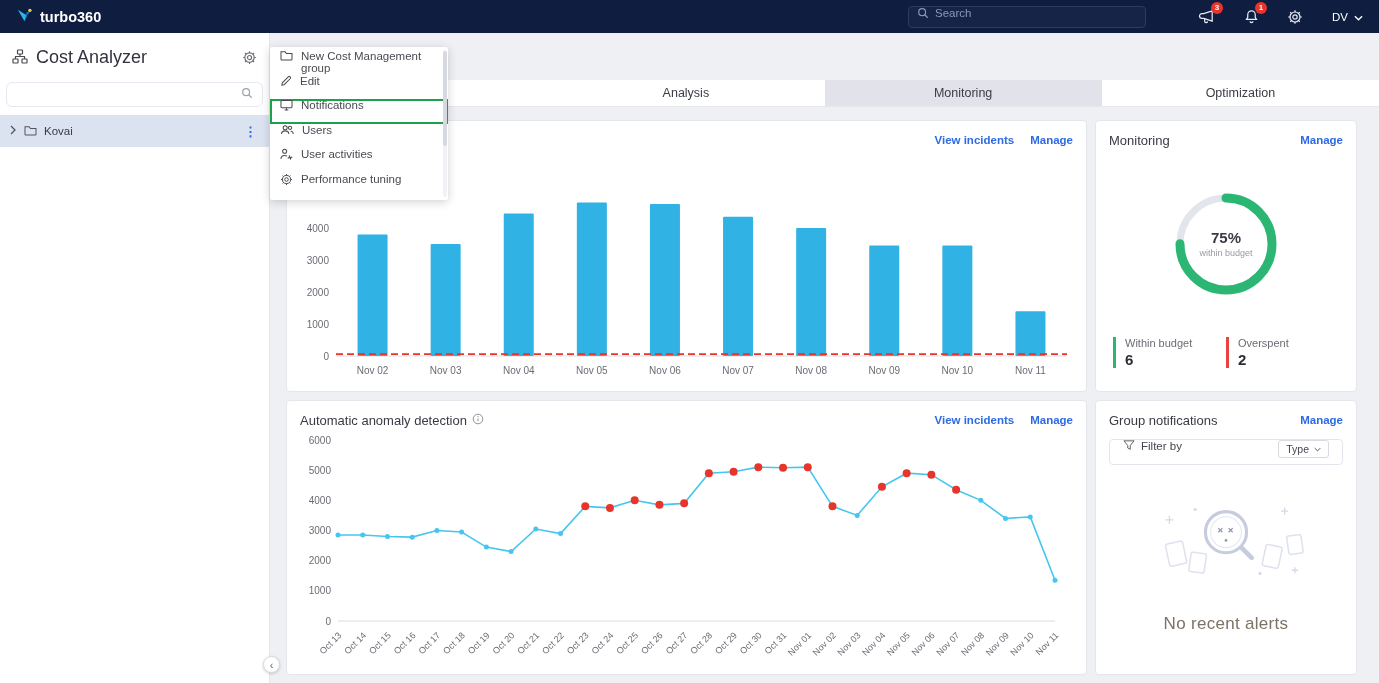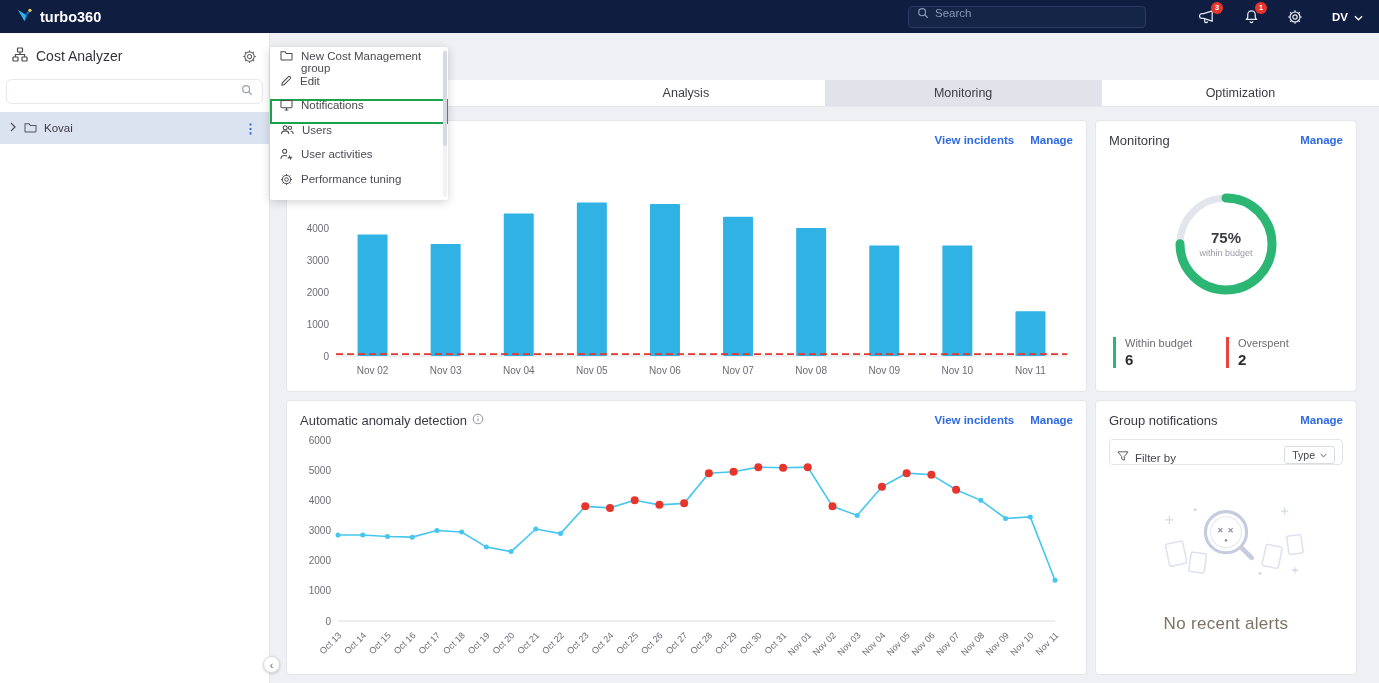--- a/index.html
+++ b/index.html
@@ -7,26 +7,26 @@
 
   
   .navbar{position:absolute;top:0;left:0;width:100%;height:33px;background:#0e1d40;display:flex;align-items:center;color:#fff;padding:0 16px;z-index:60}
   .brand{display:flex;align-items:center;gap:7px;font-weight:bold;font-size:14.5px;cursor:pointer}
   .nav-search{margin-left:auto;width:238px;height:22px;background:#152548;border:1px solid #2c3b63;border-radius:4px;display:flex;align-items:flex-start;padding:0 8px;gap:6px}
   .nav-search input{background:transparent;border:none;outline:none;color:#cfd6e6;font-size:11.5px;width:100%;font-family:"Liberation Sans",sans-serif}
   .nav-search input::placeholder{color:#8b97b5}
   .nav-icons{display:flex;align-items:center;gap:26px;margin-left:52px}
   .nav-icon{position:relative;width:18px;height:18px;cursor:pointer;display:flex;align-items:center;justify-content:center}
   .badge{position:absolute;top:-6px;right:-7px;background:#e8352b;color:#fff;font-size:8px;border-radius:7px;min-width:12px;height:12px;line-height:12px;text-align:center;padding:0 2px;font-weight:bold}
-  .nav-user{display:flex;align-items:center;gap:6px;margin-left:28px;font-size:11.5px;font-weight:bold;cursor:pointer}
+  .nav-user{display:flex;align-items:center;gap:6px;margin-left:28px;font-size:11.5px;font-weight:normal;cursor:pointer}
 
   
   .sidebar{position:absolute;top:33px;left:0;width:270px;bottom:0;background:#fff;border-right:1px solid #e3e5ec;z-index:10}
   .sb-header{display:flex;align-items:center;padding:14px 12px 10px;gap:8px}
-  .sb-title{font-size:14px;color:#33333f;font-weight:500;flex:1}
+  .sb-title{font-size:18px;color:#33333f;font-weight:500;flex:1}
   .sb-gear{cursor:pointer;display:flex}
   .sb-search{margin:4px 6px 8px;height:25px;border:1px solid #e6e8ef;border-radius:6px;display:flex;align-items:center;padding:0 9px;background:#fff}
   .sb-search input{flex:1;border:none;outline:none;font-size:11.5px;font-family:"Liberation Sans",sans-serif}
   .tree-item{height:27px;background:#dbe2f0;display:flex;align-items:center;padding:16px 9px;gap:7px;font-size:11.5px;color:#3c3c46;cursor:pointer}
   .tree-label{flex:1}
   .tree-dots{color:#2d6ae4;font-size:13px;font-weight:bold;cursor:pointer;padding:0 3px}
   .collapse-btn{position:absolute;left:263px;top:656px;width:17px;height:17px;border-radius:50%;background:#fff;border:1px solid #d8dae2;color:#666;font-size:11px;display:flex;align-items:center;justify-content:center;z-index:40;box-shadow:0 1px 3px rgba(0,0,0,.18);cursor:pointer}
 
   
   .context-menu{position:absolute;left:270px;top:47px;width:178px;background:#fff;box-shadow:0 2px 10px rgba(0,0,0,.18);z-index:70;padding:3px 0;border-radius:2px}
@@ -50,21 +50,21 @@
   #line-chart{height:235px}
   #donut-chart{height:160px;margin-top:14px}
 
   .legend{display:flex;margin-top:auto;margin-bottom:14px;padding:0 4px}
   .legend-item{flex:1;border-left:3px solid;padding-left:9px}
   .legend-item.green{border-color:#2bb673}
   .legend-item.red{border-color:#e8433f}
   .legend-label{font-size:11px;color:#6b6b74}
   .legend-value{font-size:15px;font-weight:bold;color:#2c2c34;margin-top:2px}
 
-  .filter-row{margin-top:9px;border:1px solid #e3e5ec;border-radius:4px;height:26px;display:flex;align-items:flex-end;padding:0 7px;font-size:11.5px;color:#45454e;gap:6px}
+  .filter-row{margin-top:9px;border:1px solid #e3e5ec;border-radius:4px;height:26px;display:flex;align-items:flex-start;padding:0 13px;font-size:11.5px;color:#45454e;gap:6px}
   .type-btn{margin-left:auto;border:1px solid #d9dbe3;border-radius:3px;font-size:10.5px;padding:2px 7px;display:flex;gap:5px;align-items:center;color:#45454e;cursor:pointer;background:#fff}
   .empty-state{display:flex;flex-direction:column;align-items:center;margin-top:24px}
   .empty-text{font-size:17px;color:#7d7265;margin-top:14px;letter-spacing:.3px}
 </style>
 </head>
 <body>
 
 <div class="navbar">
   <div class="brand">
     <span>

